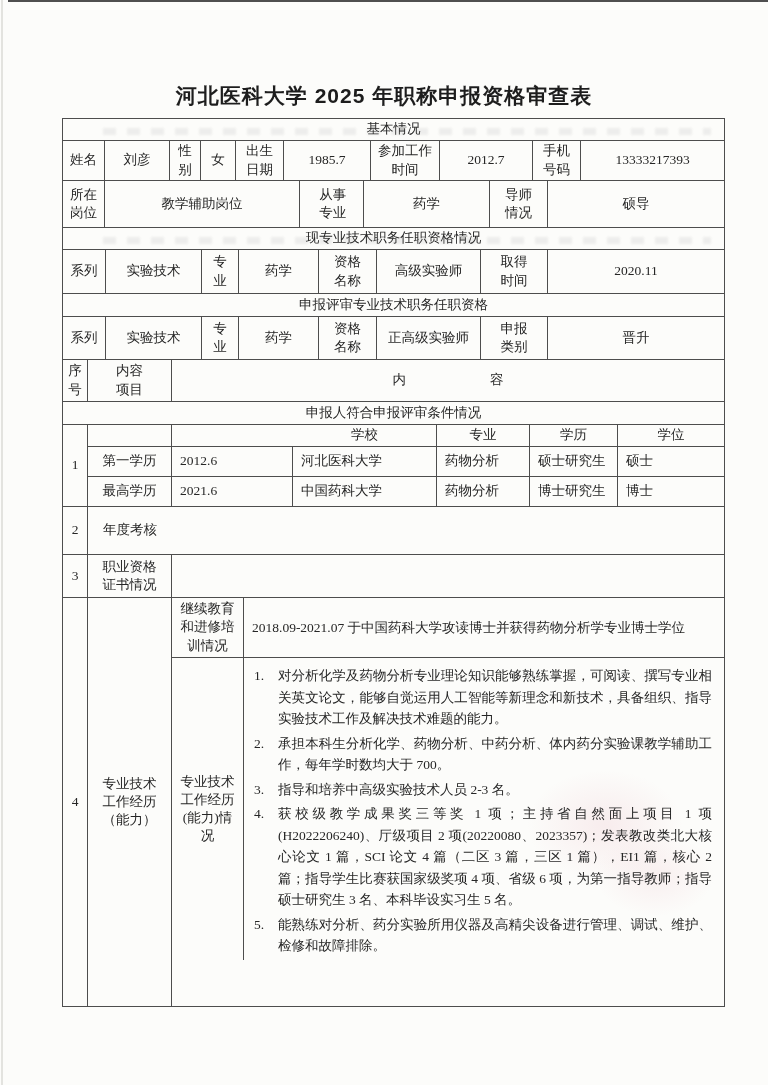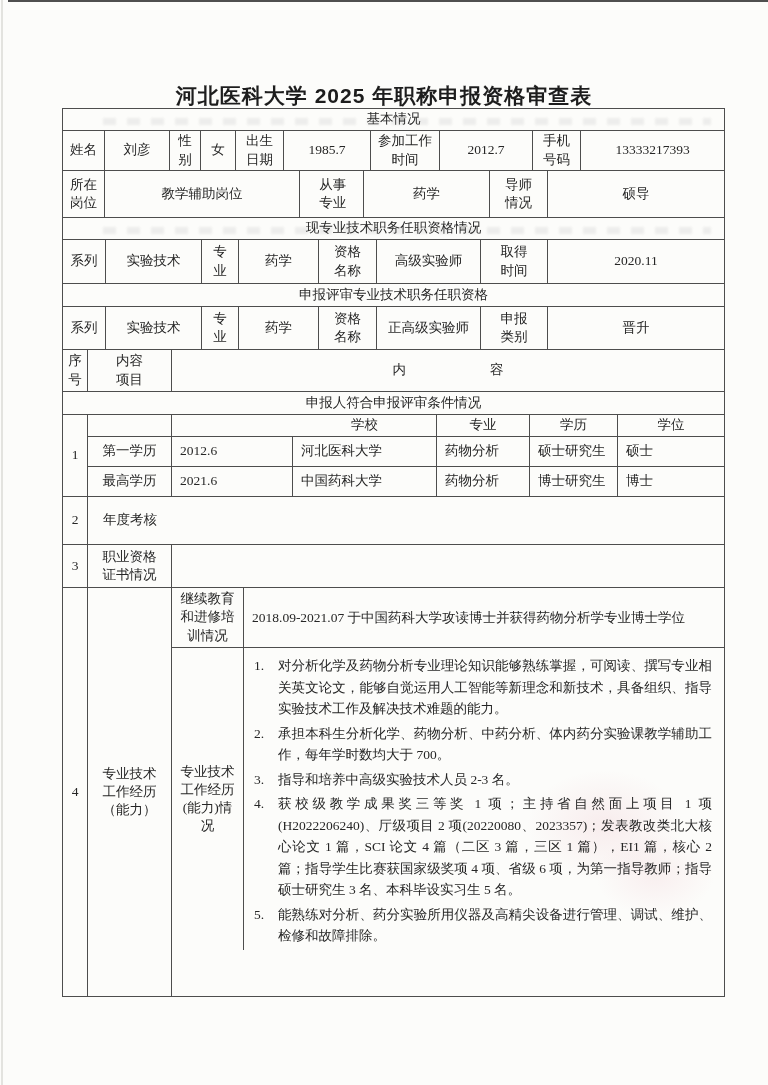--- a/index.html
+++ b/index.html
@@ -28,21 +28,21 @@
     background:repeating-linear-gradient(90deg,#777 0 13px,transparent 13px 24px);}
 
   .doc-title{
     position:absolute;left:0;top:82px;width:768px;
     text-align:center;
     font-family:"Liberation Sans","DejaVu Sans",sans-serif;
     font-weight:700;font-size:21px;letter-spacing:1px;color:#1d1d1d;
   }
 
   .tbl{
-    position:absolute;left:62px;top:108px;width:663px;height:889px;
+    position:absolute;left:62px;top:118px;width:663px;height:889px;
     border:1px solid var(--line);
     font-size:13.5px;line-height:1.35;
   }
   .row{display:flex;border-bottom:1px solid var(--line);position:relative;}
   .row:last-child{border-bottom:none;}
   .c{
     border-right:1px solid var(--line);
     display:flex;align-items:center;justify-content:center;
     text-align:center;overflow:hidden;position:relative;
   }

